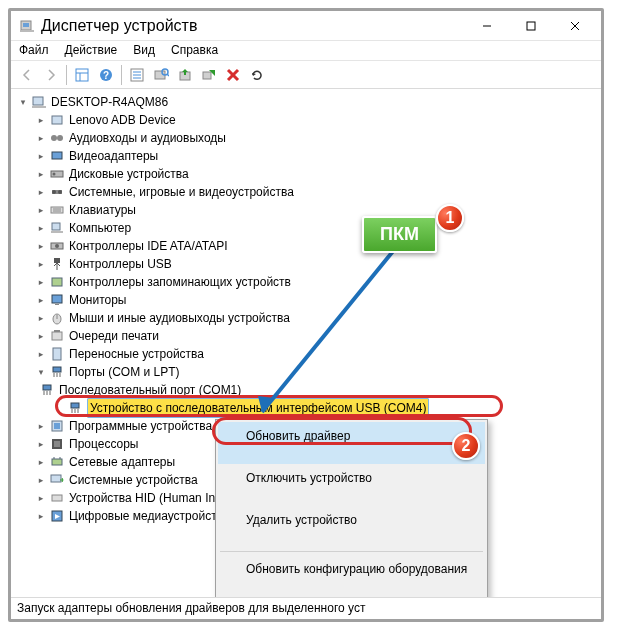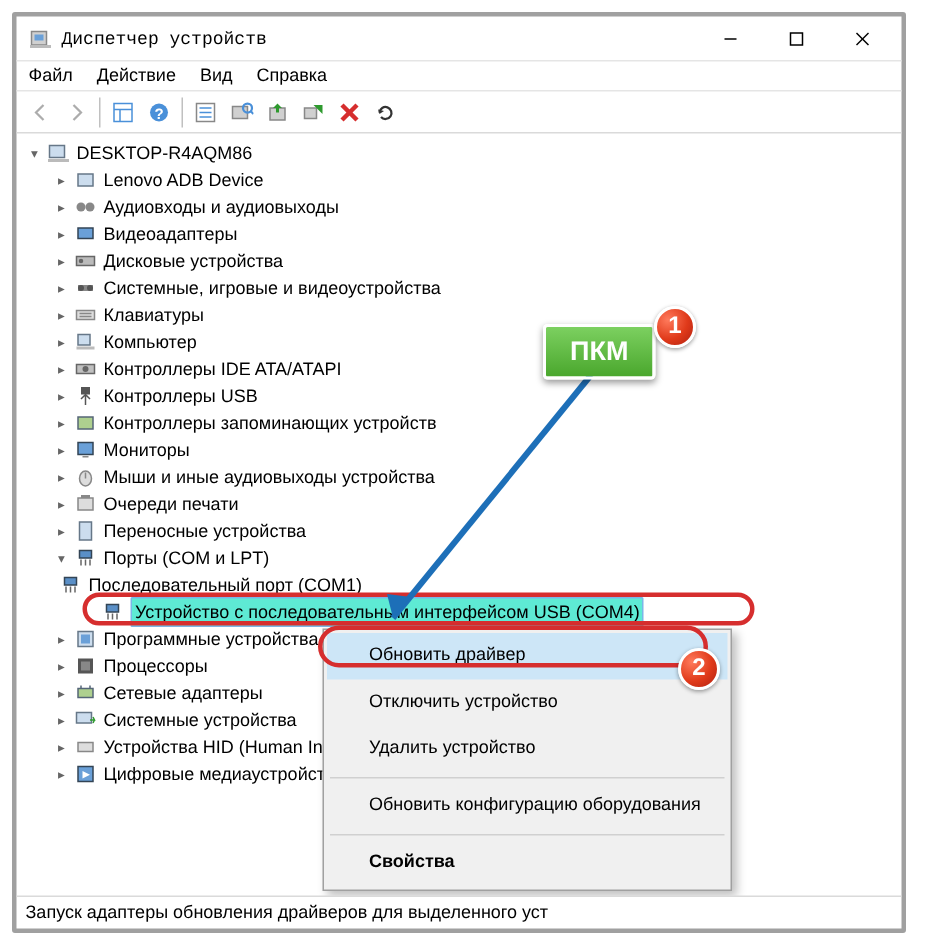--- a/index.html
+++ b/index.html
@@ -29,21 +29,21 @@
     align-items: center;
     height: 30px;
     padding: 0 4px 0 8px;
     border-bottom: 1px solid #e5e5e5;
   }
   .titlebar-icon {
     width: 16px; height: 16px;
     margin-right: 6px;
     display: inline-flex;
   }
-  .titlebar-title { flex: 1; font-size: 12px; font-family: Liberation Mono, monospace; }
+  .titlebar-title { flex: 1; font-size: 16px; }
   .titlebar-btn {
     width: 44px; height: 28px;
     display: flex; align-items: center; justify-content: center;
     color: #333;
   }
   .menubar {
     display: flex;
     height: 20px;
     padding: 0 0;
     border-bottom: 1px solid #e5e5e5;
@@ -93,21 +93,21 @@
   .node-icon {
     width: 16px; height: 16px;
     margin-right: 4px;
     display: inline-flex; align-items: center; justify-content: center;
   }
   .node-label { }
   .node.selected {
     position: relative;
   }
   .node.selected .selwrap {
-    background: #5eead4;
+    background: #fde047;
     border: 1px solid #7bb6e8;
     padding: 0 2px;
     border-radius: 1px;
   }
   .highlight-row {
     position: absolute;
     border: 3px solid #d62e2e;
     border-radius: 16px;
     pointer-events: none;
   }
@@ -142,21 +142,21 @@
   .context-menu {
     position: absolute;
     background: #f0f0f0;
     border: 1px solid #a0a0a0;
     box-shadow: 3px 3px 6px rgba(0,0,0,.25);
     padding: 2px;
     font-size: 12px;
     min-width: 240px;
   }
   .context-item {
-    padding: 5px 18px 8px 28px;
+    padding: 5px 18px 19px 28px;
     white-space: nowrap;
   }
   .context-item:hover, .context-item.hover {
     background: #cde6f7;
   }
   .context-sep {
     height: 1px;
     background: #d0d0d0;
     margin: 3px 2px;
   }

